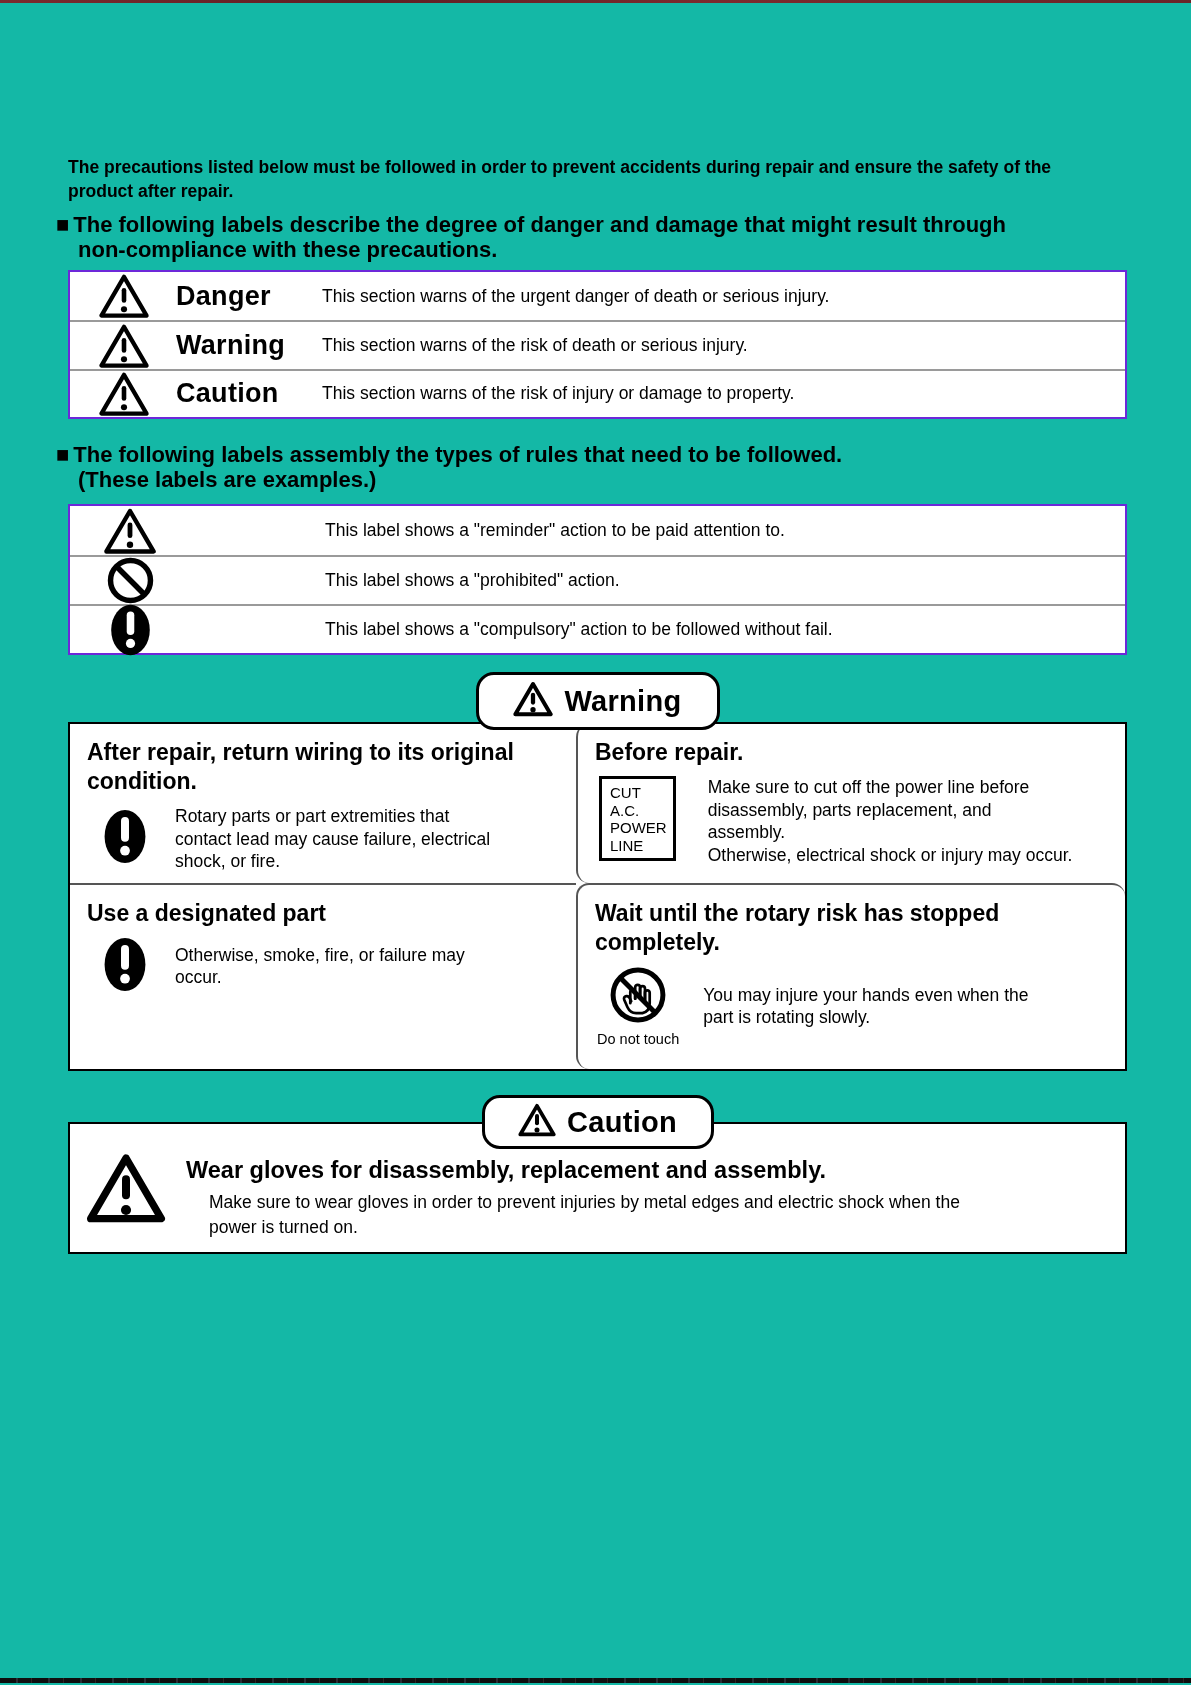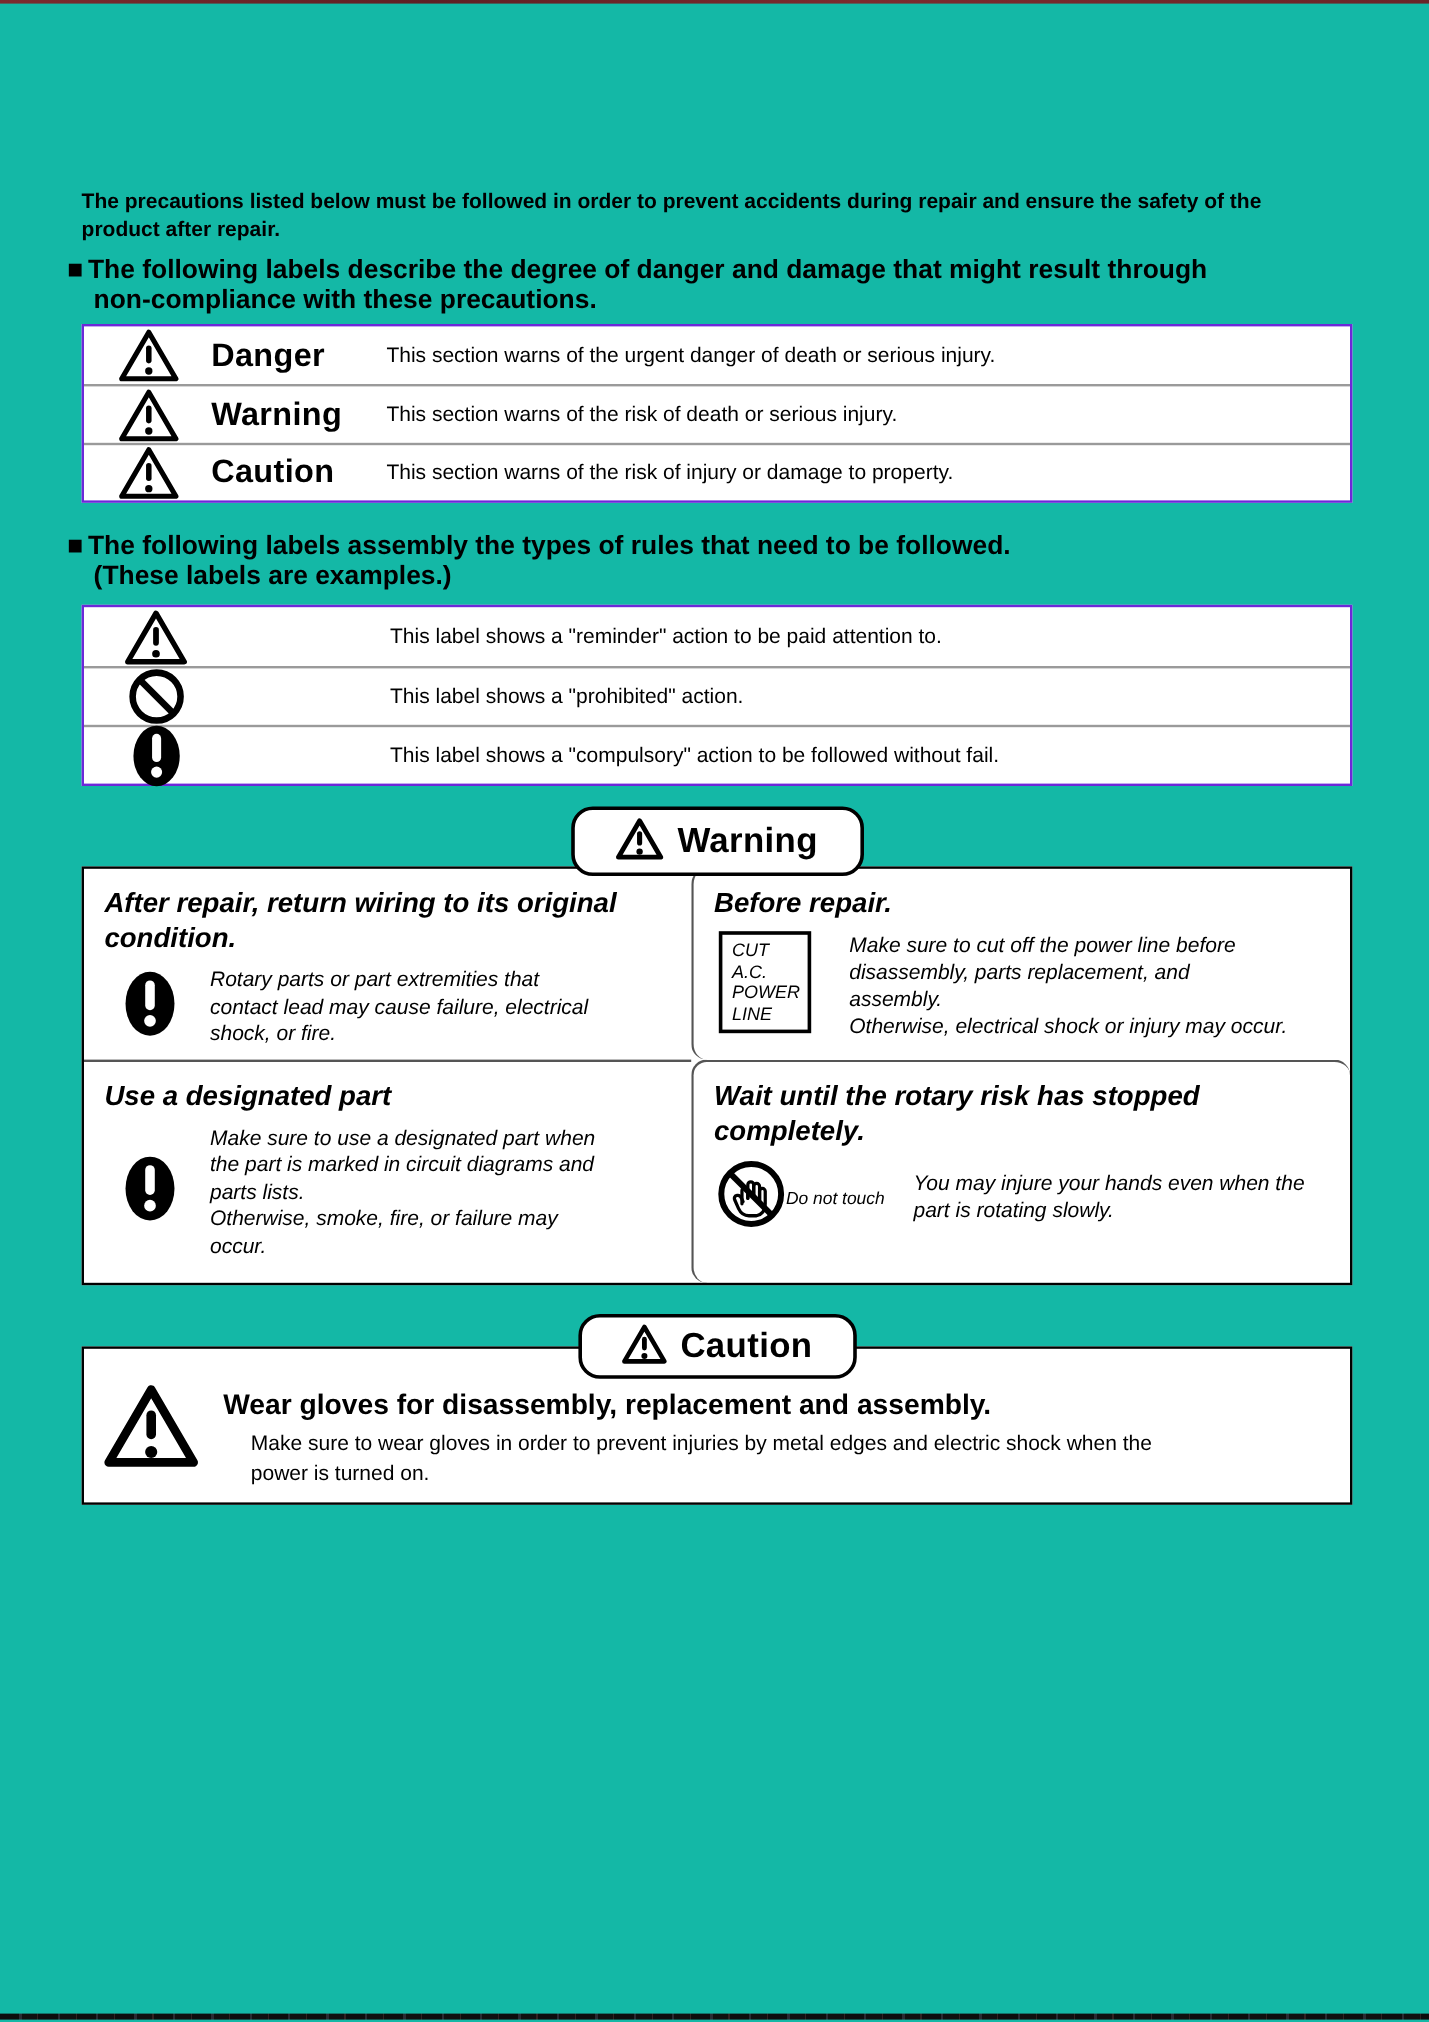--- a/index.html
+++ b/index.html
@@ -34,35 +34,35 @@
   .sec { position:absolute; left:68px; width:1059px; }
   .sec-header { position:absolute; top:0; left:50%; transform:translateX(-50%);
     background:#fff; border:3px solid #000; border-radius:18px; z-index:2;
     display:flex; align-items:center; justify-content:center; gap:11px; }
   .sec-title { font-size:29px; font-weight:bold; letter-spacing:0.3px; }
   .wh { width:244px; height:58px; }
   .ch { width:232px; height:54px; }
 
   .wgrid { position:relative; z-index:1; margin-top:50px; border:2.5px solid #000;
     display:grid; grid-template-columns:506px 1fr; background:#fff; }
-  .cell { padding:14px 12px 10px 17px;font-style:italic; }
+  .cell { padding:14px 12px 10px 17px; }
   .cell.cr { border-left:2px solid #555;border-radius:13px; }
   .cell.cb { border-top:2px solid #555; }
   .cell.r1 { min-height:155px; }
   .cell.r2 { min-height:186px; }
   .cell h3 { font-size:23px; font-weight:bold; line-height:29px; }
   .w430 { max-width:430px; } .w515 { max-width:515px; }
   .crow { display:flex; align-items:center; margin-top:9px; }
   .body-text { font-size:17.5px; line-height:22.5px; }
   .w320 { max-width:320px; } .w340 { max-width:340px; } .w360 { max-width:360px; } .w358 { max-width:358px; }
   .blk { display:block; }
   .ml28 { margin-left:28px; } .ml16 { margin-left:16px; } .ml24 { margin-left:24px; }
   .cut-box { border:3px solid #000; padding:5px 6px 4px 8px; font-size:15px; line-height:17.5px;
     min-width:74px; margin-left:4px; }
-  .icon-col { display:flex; flex-direction:row; align-items:center; margin-left:2px; }
+  .icon-col { display:flex; flex-direction:column; align-items:center; margin-left:2px; }
   .icon-cap { font-size:14.5px; margin-top:3px; white-space:nowrap; }
 
   .cbody { position:relative; z-index:1; margin-top:27px; border:2.5px solid #000;
     min-height:132px; display:flex; align-items:flex-start; padding:0 20px 12px 16px; background:#fff; }
   .cbody .tri-big { margin-top:26px; flex:0 0 auto; }
   .ctext { margin-left:20px; padding-top:32px; }
   .ctext h3 { font-size:23.5px; font-weight:bold; line-height:28px; }
   .ctext p { margin-top:6px; padding-left:23px; font-size:17.5px; line-height:24.5px; max-width:800px; }
 </style>
 </head>
@@ -198,21 +198,20 @@
         <h3>Use a designated part</h3>
         <div class="crow">
           <span class="ml16">
             <svg width="44" height="55" viewBox="0 0 48 62">
                 <ellipse cx="24" cy="31" rx="23" ry="30" fill="#000"></ellipse>
                 <rect x="19.5" y="9" width="9" height="28" rx="4.5" fill="#fff"></rect>
                 <circle cx="24" cy="47" r="5.5" fill="#fff"></circle>
               </svg>
           </span>
           <div class="body-text w340 ml28">
-            <span class="blk">Make sure to use a designated part when the part is marked in circuit diagrams and parts lists.</span>
             <span class="blk">Otherwise, smoke, fire, or failure may occur.</span>
           </div>
         </div>
       </div>
 
       <div class="cell cr cb r2">
         <h3 class="w515">Wait until the rotary risk has stopped completely.</h3>
         <div class="crow">
           <div class="icon-col">
             <span>

